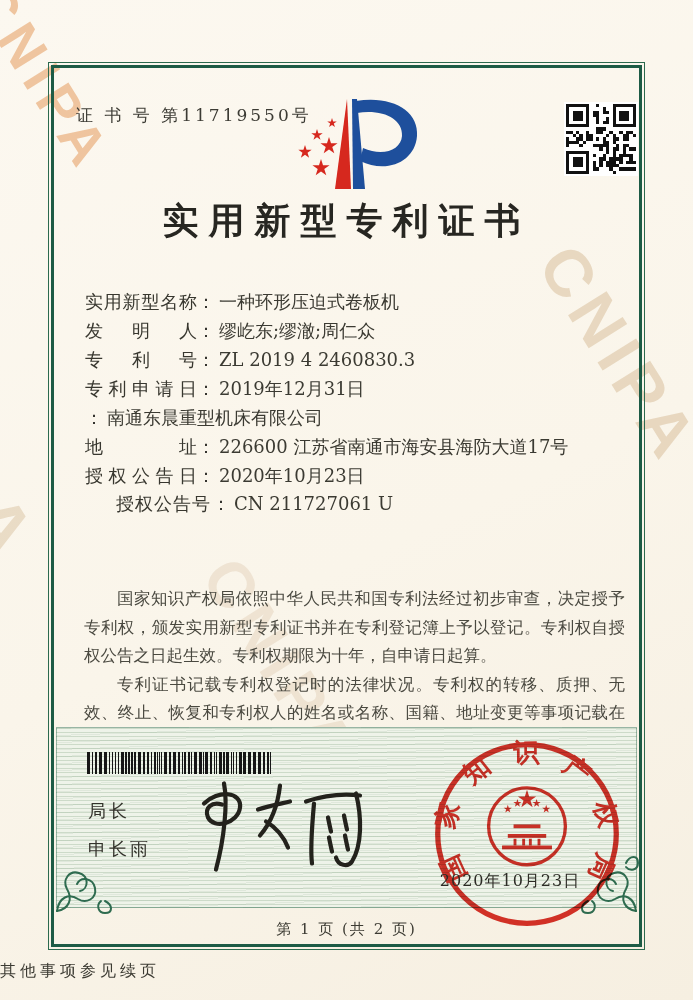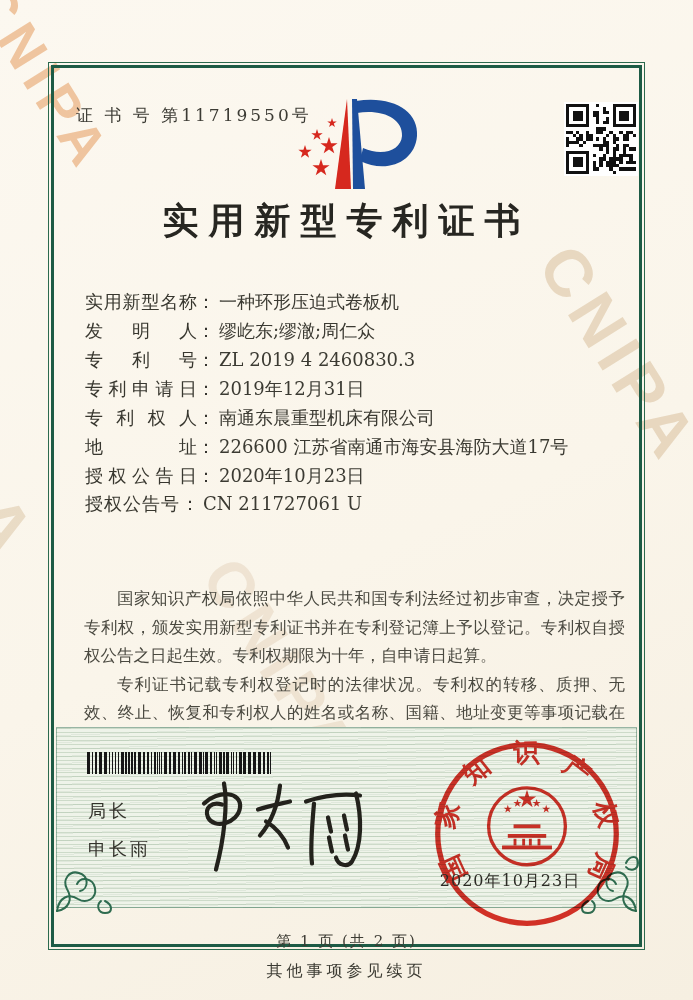--- a/index.html
+++ b/index.html
@@ -30,21 +30,21 @@
   .title{position:absolute; left:0; right:0; top:197px; text-align:center;
     font-size:36px; font-weight:bold; letter-spacing:10px; color:#272621;}
   
   .fields{position:absolute; left:85px; top:288px; right:52px; display:flex; flex-direction:column; gap:1px; font-size:18px;}
   .frow{display:flex; line-height:28px; white-space:nowrap;}
   .flabel{display:inline-block; width:112px; text-align:justify; text-align-last:justify; color:#38372f;}
   .fcolon{margin:0 4px 0 0;}
   .fvalue{color:#3b3a32;}
   .grant{display:flex;flex-direction:column;}
   .grant .pair1{width:283px; display:flex;}
-  .grant .pair2{display:flex;}
+  .grant .pair2{display:flex;margin-left:31px;}
   .grant .pair2 .flabel{width:94px; margin-right:2px;}
   
   .paras{position:absolute; left:84px; right:68px; top:585px; font-size:16.5px;
     line-height:28.5px; text-align:justify; color:#4a4940;}
   .paras p{margin:0; text-indent:2em;}
   
   .guilloche{position:absolute; left:56px; top:727px; width:581px; height:181px;
     background-color:#eef3e9;
     background-image:repeating-linear-gradient(180deg, rgba(116,156,118,0.28) 0px, rgba(116,156,118,0.28) 1px, rgba(255,255,255,0) 1px, rgba(255,255,255,0) 4px),
                      repeating-linear-gradient(178deg, rgba(116,156,118,0.12) 0px, rgba(116,156,118,0.12) 1px, rgba(255,255,255,0) 1px, rgba(255,255,255,0) 7px);
@@ -56,22 +56,22 @@
   
   .sig-title{position:absolute; left:88px; top:799px; font-size:18px; letter-spacing:3px; color:#33322b; z-index:4;}
   .sig-name{position:absolute; left:88px; top:837px; font-size:18px; letter-spacing:3px; color:#33322b; z-index:4;}
   .autograph{position:absolute; left:188px; top:772px; width:190px; height:108px; z-index:4;}
   
   .seal{position:absolute; left:431px; top:738px; width:192px; height:192px; z-index:3; mix-blend-mode:multiply; opacity:0.95;}
   .seal-date{position:absolute; left:430px; top:871px; width:160px; text-align:center;
     font-size:16px; letter-spacing:1px; color:#2d2c26; z-index:5;}
   
   .page-note{position:absolute; left:0; right:0; top:920px; text-align:center;
-    font-size:15px; letter-spacing:2px; color:#3c3b33;margin-top:12px;}
-  .footer-note{position:absolute; left:0; right:0; top:961px; text-align:center;
+    font-size:15px; letter-spacing:2px; color:#3c3b33;}
+  .footer-note{position:absolute; left:0; right:0; top:961px; text-align:left;
     font-size:16px; letter-spacing:4px; color:#3c3b33;}
 </style>
 </head>
 <body>
 
 <div class="page">
 
   <div class="wm wm1">CNIPA</div>
   <div class="wm wm2">CNIPA</div>
   <div class="wm wm3">CNIPA</div>
@@ -247,21 +247,20 @@
       <span class="flabel">专利号</span>
         <span class="fcolon">：</span>
       <span class="fvalue">ZL 2019 4 2460830.3</span>
     </div>
     <div class="frow">
       <span class="flabel">专利申请日</span>
         <span class="fcolon">：</span>
       <span class="fvalue">2019年12月31日</span>
     </div>
     <div class="frow">
-      <span class="flabel">专利权人</span>
         <span class="fcolon">：</span>
       <span class="fvalue">南通东晨重型机床有限公司</span>
     </div>
     <div class="frow">
       <span class="flabel">地址</span>
         <span class="fcolon">：</span>
       <span class="fvalue">226600 江苏省南通市海安县海防大道17号</span>
     </div>
     <div class="frow grant">
       <span class="pair1">

